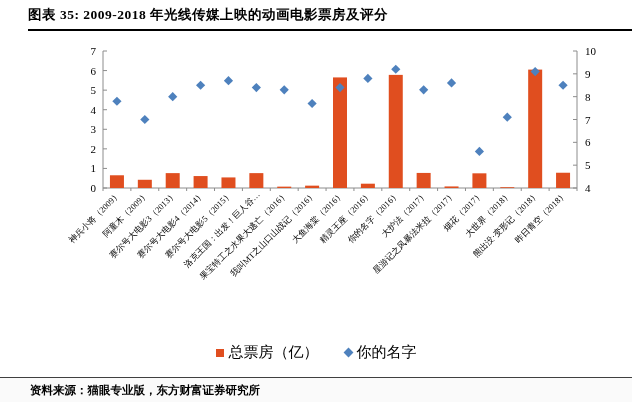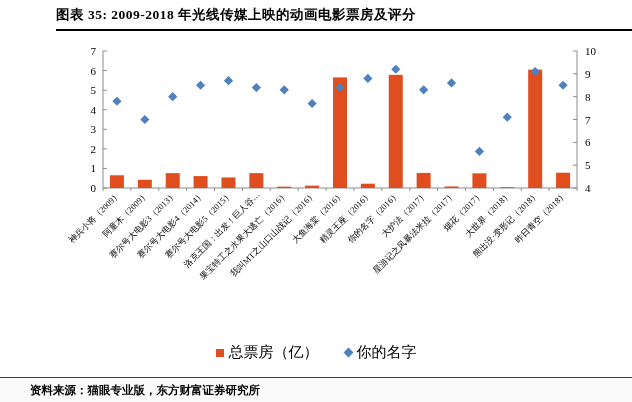--- a/index.html
+++ b/index.html
@@ -5,21 +5,20 @@
   html,body{margin:0;padding:0;background:#ffffff;}
   .page{
     position:relative;width:632px;height:402px;background:#ffffff;
     font-family:"Liberation Serif","DejaVu Serif",serif;color:#000;overflow:hidden;
   }
   .title-row{
     position:absolute;top:0;left:28px;right:0;height:29px;
     border-bottom:2px solid #000;
     font-size:13.5px;font-weight:bold;line-height:30px;letter-spacing:0.5px;
     white-space:nowrap;
-    margin-left:28px;
   }
   .chart-svg{position:absolute;top:35px;left:0;}
   .legend{
     position:absolute;top:344px;left:0;width:632px;height:18px;
     display:flex;justify-content:center;align-items:flex-end;gap:26px;
     font-size:15px;
   }
   .legend-item{display:flex;align-items:center;gap:5px;}
   .swatch-square{width:8px;height:8px;background:#E04E1F;display:inline-block;}
   .swatch-diamond{width:7px;height:7px;background:#4E81BD;display:inline-block;transform:rotate(45deg);}

